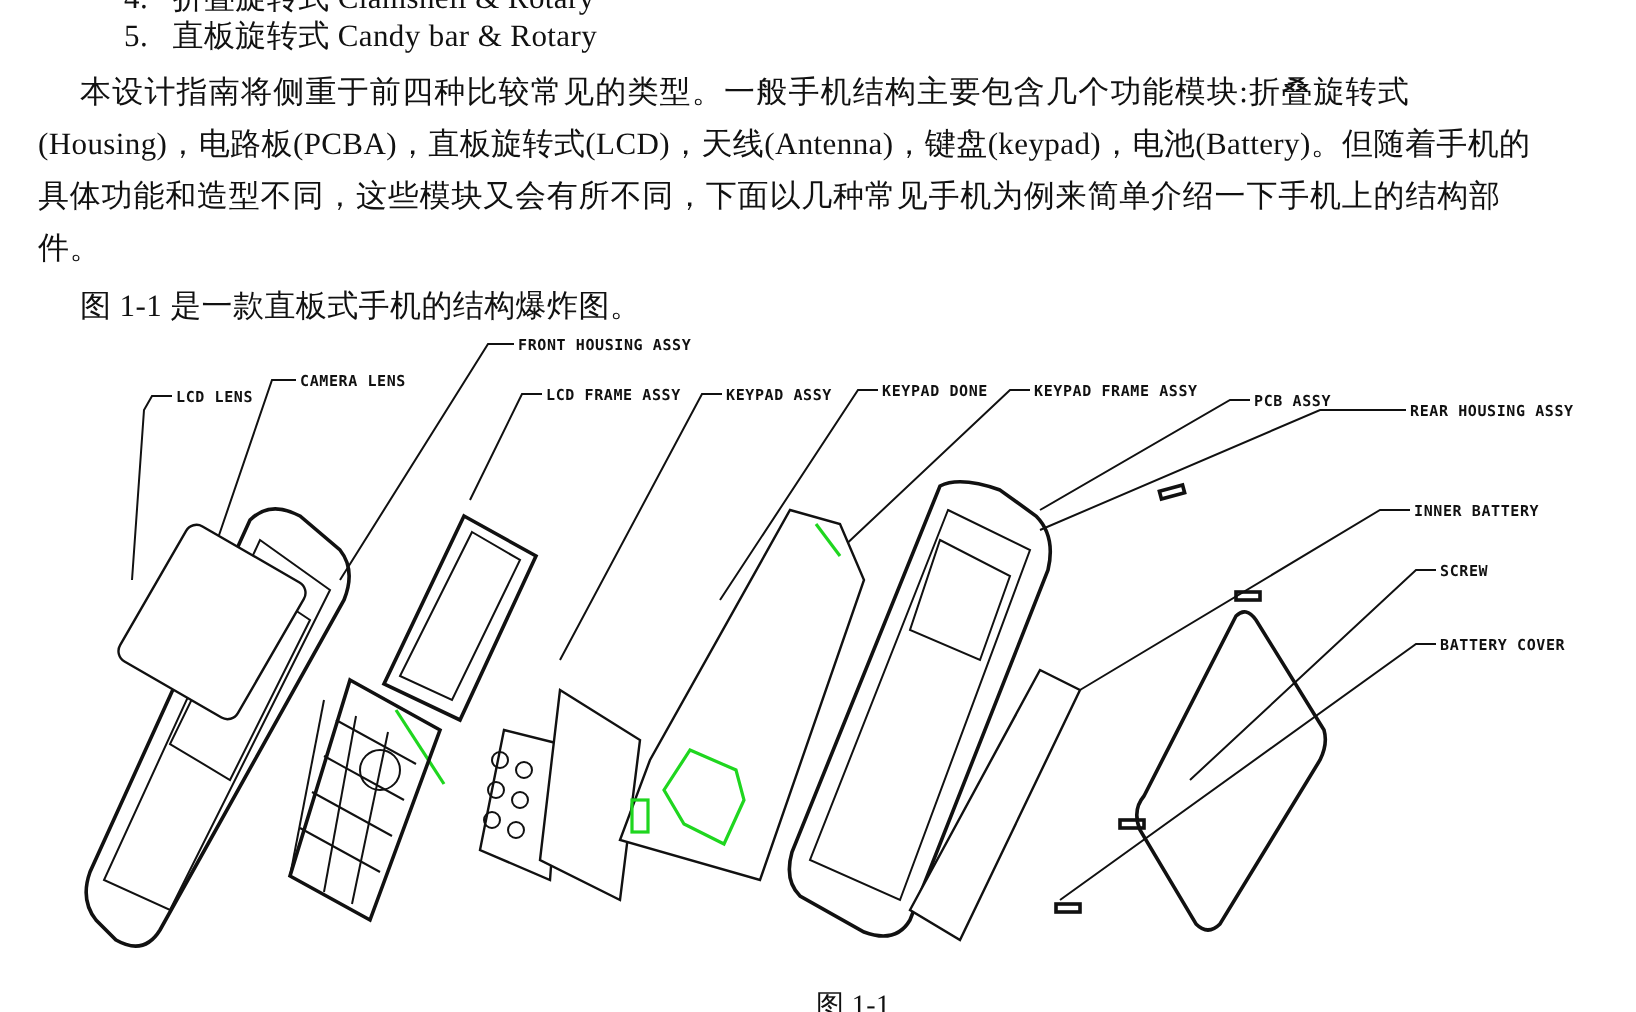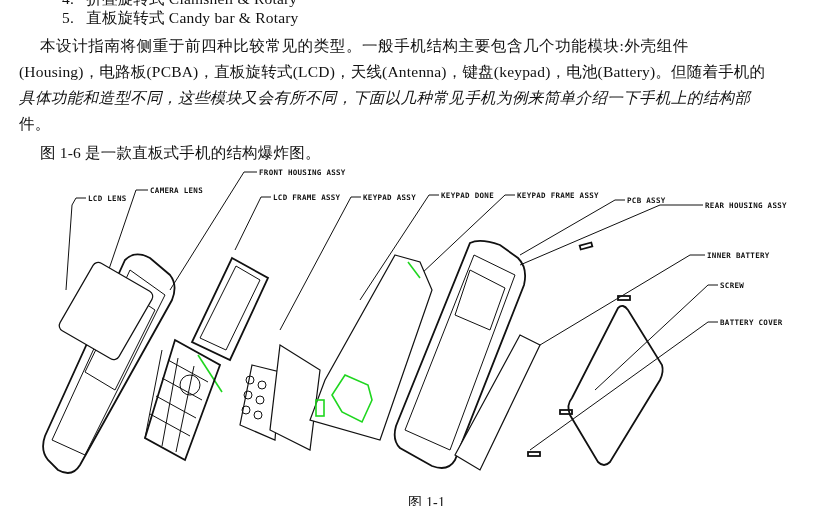--- a/index.html
+++ b/index.html
@@ -3,21 +3,21 @@
   <meta charset="utf-8">
   <style>
     html, body { margin: 0; padding: 0; background: #ffffff; }
     body { width: 818px; height: 506px; overflow: hidden; position: relative;
            font-family: "Liberation Serif", "DejaVu Serif", serif; color: #111; }
     .line { position: absolute; font-size: 15.5px; white-space: nowrap; letter-spacing: 0.2px; }
     .cut-top { top: -11px; left: 62px; }
     .item5 { top: 8px; left: 62px; text-align: right; }
     .para1 { top: 36px; left: 40px; letter-spacing: 0.6px; }
     .para2 { top: 62px; left: 19px; }
-    .para3 { top: 88px; left: 19px; letter-spacing: 0.4px; font-style: italic; }
+    .para3 { top: 88px; left: 19px; letter-spacing: 0.4px; }
     .para4 { top: 114px; left: 19px; }
     .para5 { top: 143px; left: 40px; }
     .caption { top: 494px; left: 408px; font-size: 14px; }
     .diagram { position: absolute; left: 0; top: 160px; width: 818px; height: 330px; }
     .lbl { font-family: "DejaVu Sans Mono", monospace; font-size: 7.5px; font-weight: bold;
            fill: #111; letter-spacing: 0.3px; }
     .ln { stroke: #111; stroke-width: 1; fill: none; }
     .thick { stroke: #111; stroke-width: 1.8; fill: none; }
     .part { stroke: #111; stroke-width: 1.2; fill: #fff; }
     .grn { stroke: #1fd61f; stroke-width: 1.6; fill: none; }
@@ -27,25 +27,25 @@
 
 <div class="line cut-top">
   <span>4.</span>&nbsp;&nbsp;
   <span>折叠旋转式 Clamshell &amp; Rotary</span>
 </div>
 <div class="line item5">
   <span>5.</span>&nbsp;&nbsp;
   <span>直板旋转式  Candy bar &amp; Rotary</span>
 </div>
 
-<div class="line para1">本设计指南将侧重于前四种比较常见的类型。一般手机结构主要包含几个功能模块:外壳组件</div>
+<div class="line para1">本设计指南将侧重于前四种比较常见的类型。一般手机结构主要包含几个功能模块:折叠旋转式</div>
 <div class="line para2">(Housing)，电路板(PCBA)，直板旋转式(LCD)，天线(Antenna)，键盘(keypad)，电池(Battery)。但随着手机的</div>
 <div class="line para3">具体功能和造型不同，这些模块又会有所不同，下面以几种常见手机为例来简单介绍一下手机上的结构部</div>
 <div class="line para4">件。</div>
-<div class="line para5">图 1-6 是一款直板式手机的结构爆炸图。</div>
+<div class="line para5">图 1-1 是一款直板式手机的结构爆炸图。</div>
 
 <svg class="diagram" viewBox="0 160 818 330" width="818" height="330">
 
   <g>
     <text class="lbl" x="88" y="201">LCD LENS</text>
     <text class="lbl" x="150" y="193">CAMERA LENS</text>
     <text class="lbl" x="259" y="175">FRONT HOUSING ASSY</text>
     <text class="lbl" x="273" y="200">LCD FRAME ASSY</text>
     <text class="lbl" x="363" y="200">KEYPAD ASSY</text>
     <text class="lbl" x="441" y="198">KEYPAD DONE</text>

